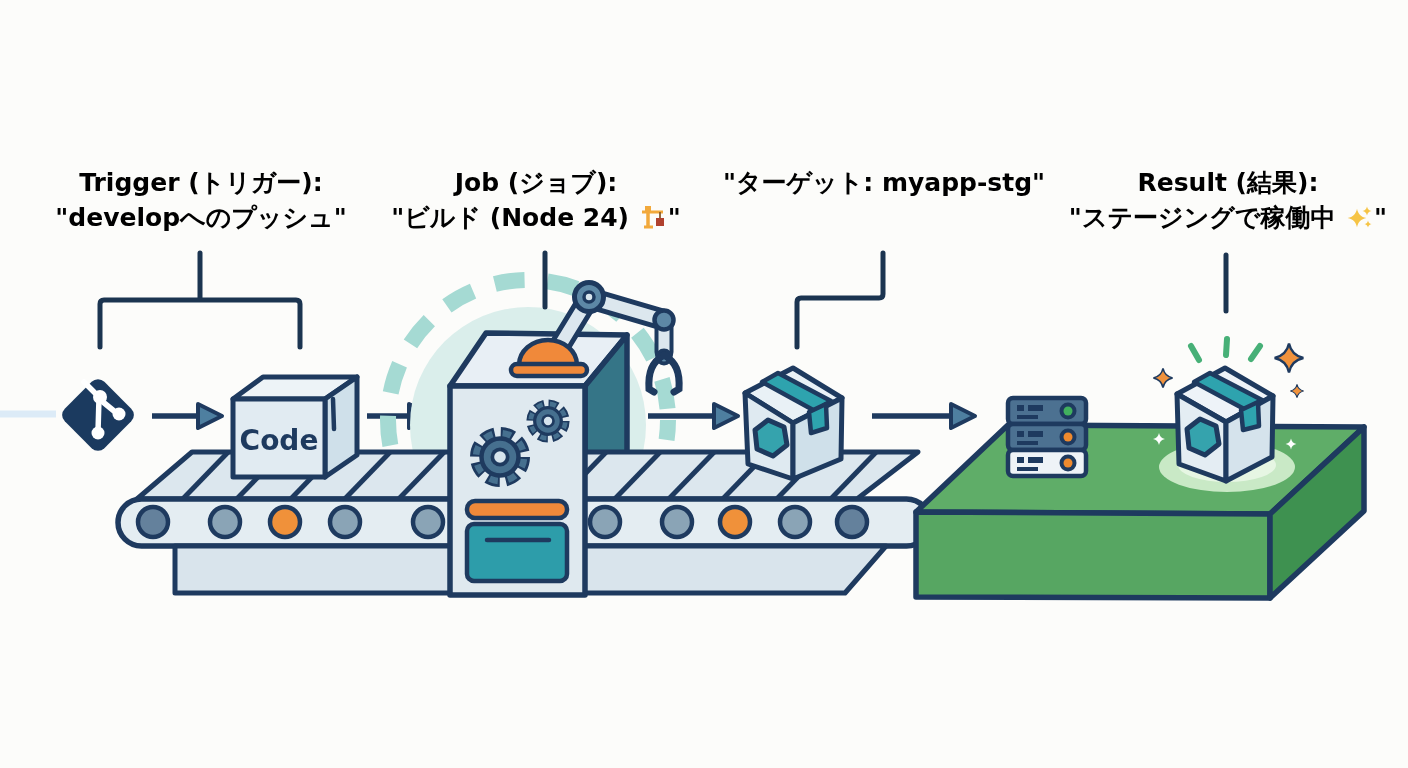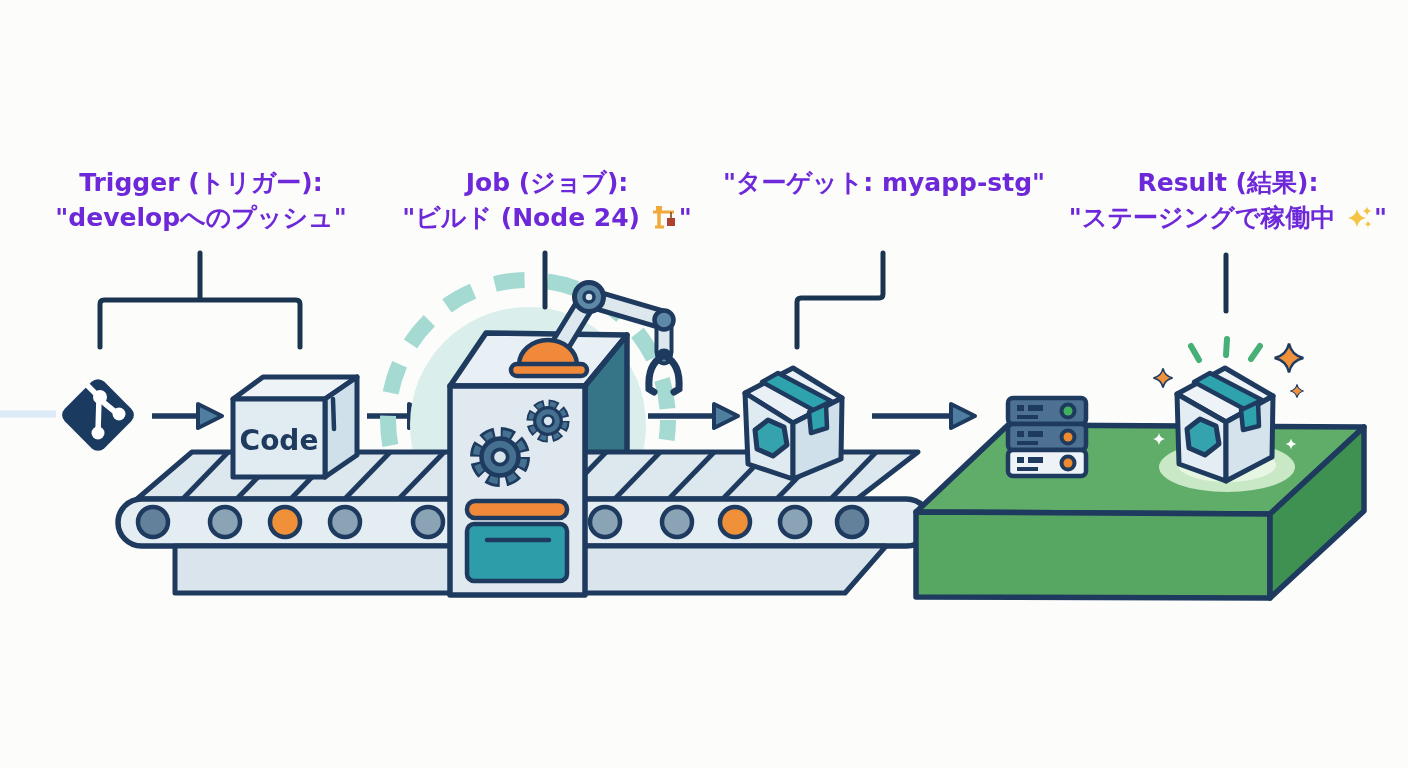--- a/index.html
+++ b/index.html
@@ -11,25 +11,25 @@
     font-family:"DejaVu Sans","Liberation Sans",sans-serif;
   }
   #art{position:absolute;left:0;top:0;}
   .stage-label{
     position:absolute;
     width:400px;
     text-align:center;
     font-weight:700;
     font-size:25px;
     line-height:35px;
-    color:#6d28d9;
+    color:#000000;
     white-space:nowrap;
   }
   .s0{left:1px;top:165px;}
-  .s1{left:347px;top:165px;}
+  .s1{left:336px;top:165px;}
   .s2{left:684px;top:165px;}
   .s3{left:1028px;top:165px;}
   .emoji{vertical-align:-3px;margin:0 2px;}
   .o{stroke:#1e3a5f;stroke-linejoin:round;}
   .codetext{
     font-family:"DejaVu Sans","Liberation Sans",sans-serif;
     font-weight:700;font-size:28px;fill:#1e3a5f;
   }
 </style>
 </head>

